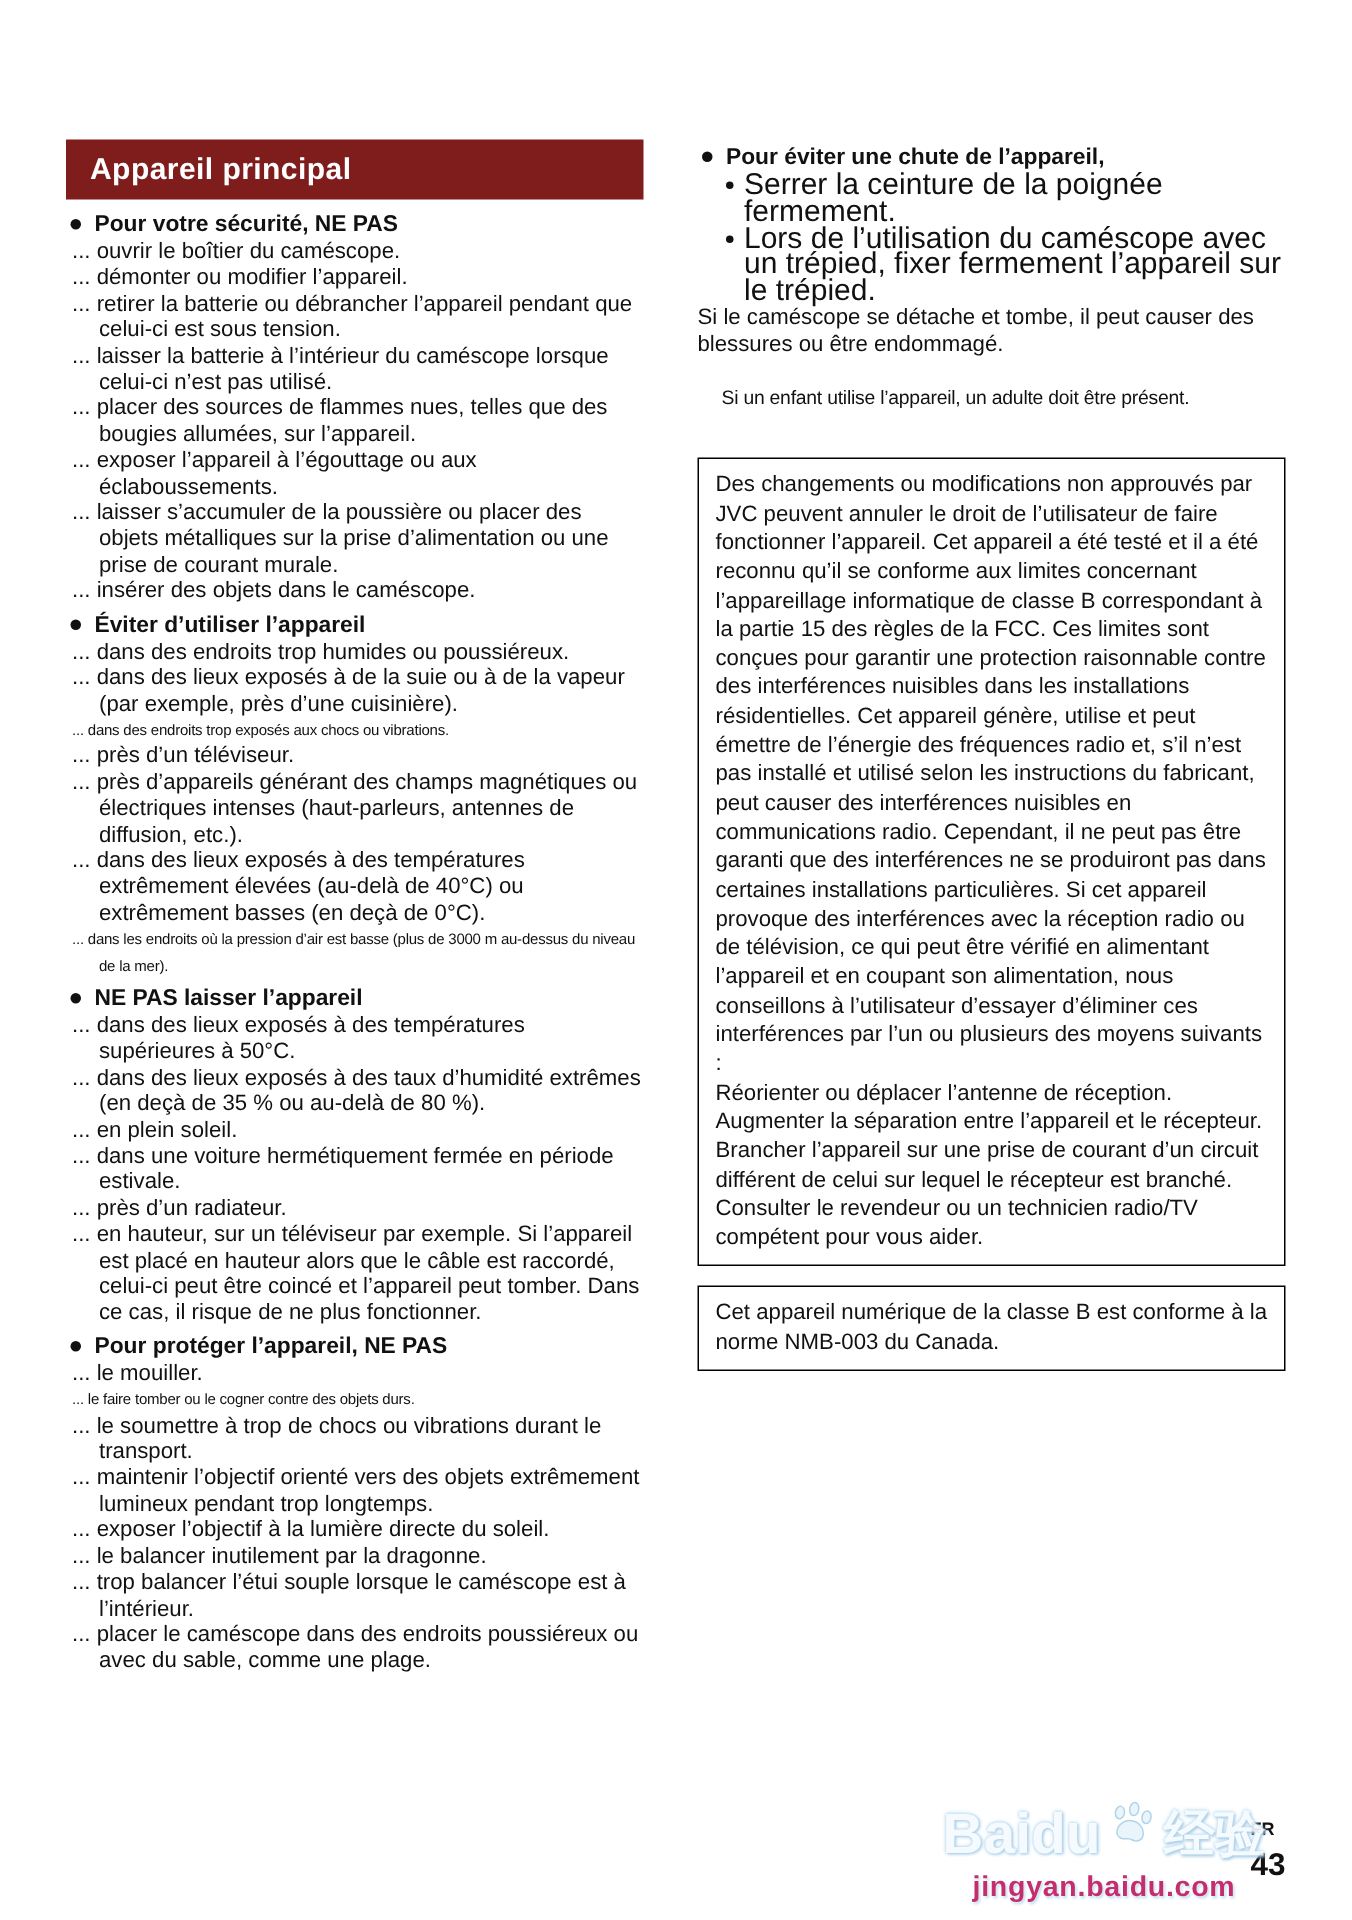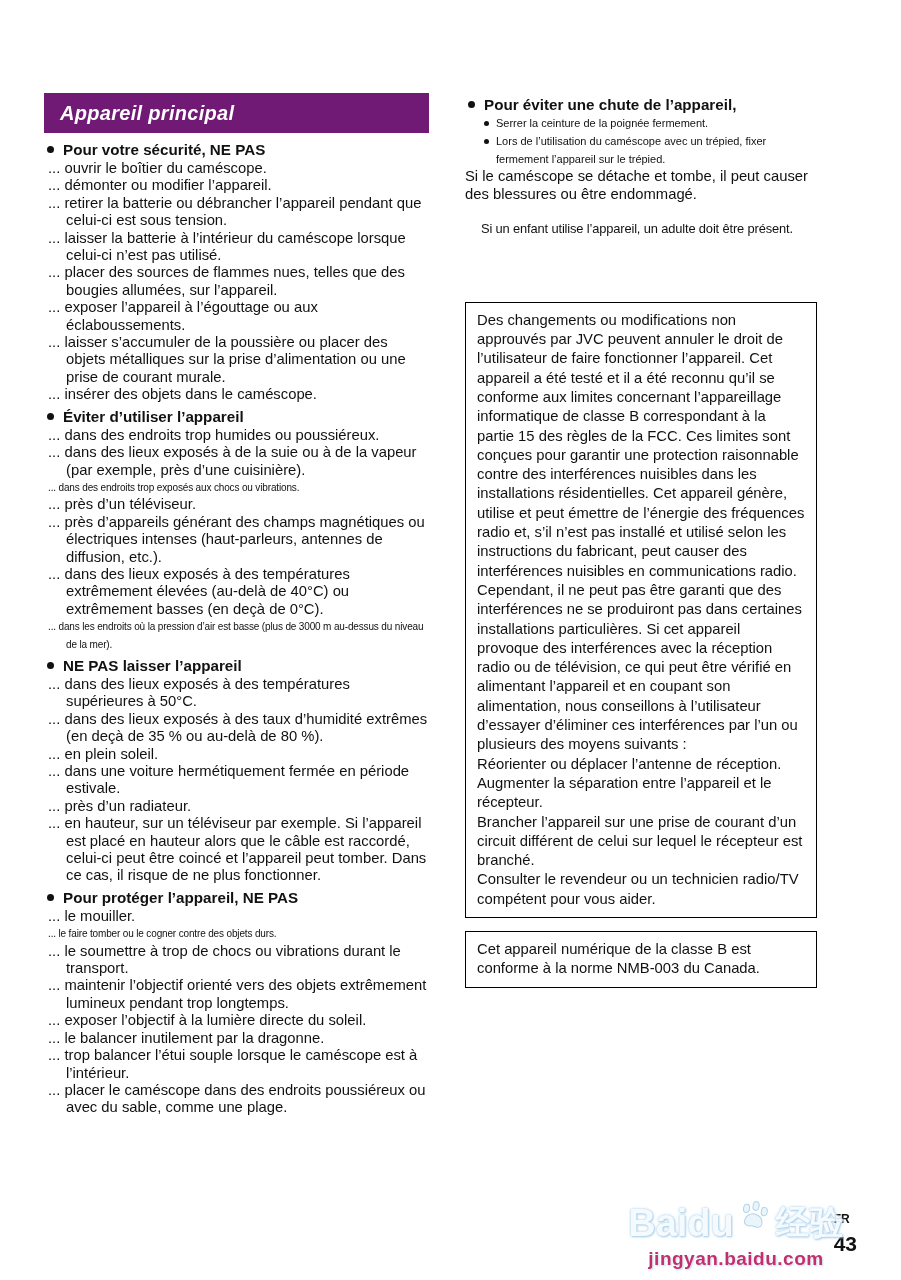--- a/index.html
+++ b/index.html
@@ -6,49 +6,48 @@
   body{
     width:901px;height:1280px;position:relative;overflow:hidden;
     font-family:"Liberation Sans","DejaVu Sans",sans-serif;
     color:#111;
     -webkit-font-smoothing:antialiased;
   }
   .page{position:absolute;inset:0;background:#fff;}
 
   
   .col-left{position:absolute;left:44px;top:93px;width:385px;}
-  .col-right{position:absolute;left:465px;top:92px;width:352px;}
+  .col-right{position:absolute;left:465px;top:92px;width:392px;}
 
   
   .header-bar{
-    background:#701a75;color:#fff;font-weight:bold;font-size:20px;
+    background:#7f1d1d;color:#fff;font-weight:bold;font-size:20px;
     height:40px;line-height:40px;padding-left:16px;letter-spacing:.3px;
     margin-bottom:8px;
-    font-style:italic;
   }
 
   
   .sec-title{display:flex;align-items:flex-start;font-weight:bold;
     font-size:15.2px;line-height:18px;margin-top:4px;margin-bottom:1px;}
   .dot{flex:0 0 auto;width:7px;height:7px;border-radius:50%;background:#111;
     margin:5px 9px 0 3px;}
   .item{font-size:14.8px;line-height:17.4px;padding-left:22px;text-indent:-18px;margin:0;}
   .item.small{font-size:10px;letter-spacing:-.15px;}
 
   
   .r-sub{display:flex;align-items:flex-start;margin-left:19px;
-    font-size:11px;line-height:17.8px;}
+    font-size:20px;line-height:17.8px;}
   .sub-dot{flex:0 0 auto;width:5px;height:5px;border-radius:50%;background:#111;
     margin:6px 7px 0 0;}
   .r-note{margin-left:19px;font-size:14.8px;line-height:17.8px;}
   .r-note.small{font-size:12.9px;letter-spacing:-.15px;}
 
   .box{border:1.5px solid #000;padding:8px 11px;font-size:14.8px;line-height:19.3px;}
   .box p{margin:0;}
-  .box-fcc{margin-top:64px;}
+  .box-fcc{margin-top:32px;}
   .box-canada{margin-top:13px;}
 
   
   .footer{position:absolute;right:44px;bottom:24px;display:flex;align-items:baseline;gap:6px;flex-direction:column;}
   .footer .lang{font-size:12px;font-weight:bold;}
   .footer .num{font-size:21px;font-weight:bold;}
 
   
   .watermark{
     position:absolute;right:30px;bottom:10px;width:270px;text-align:center;

